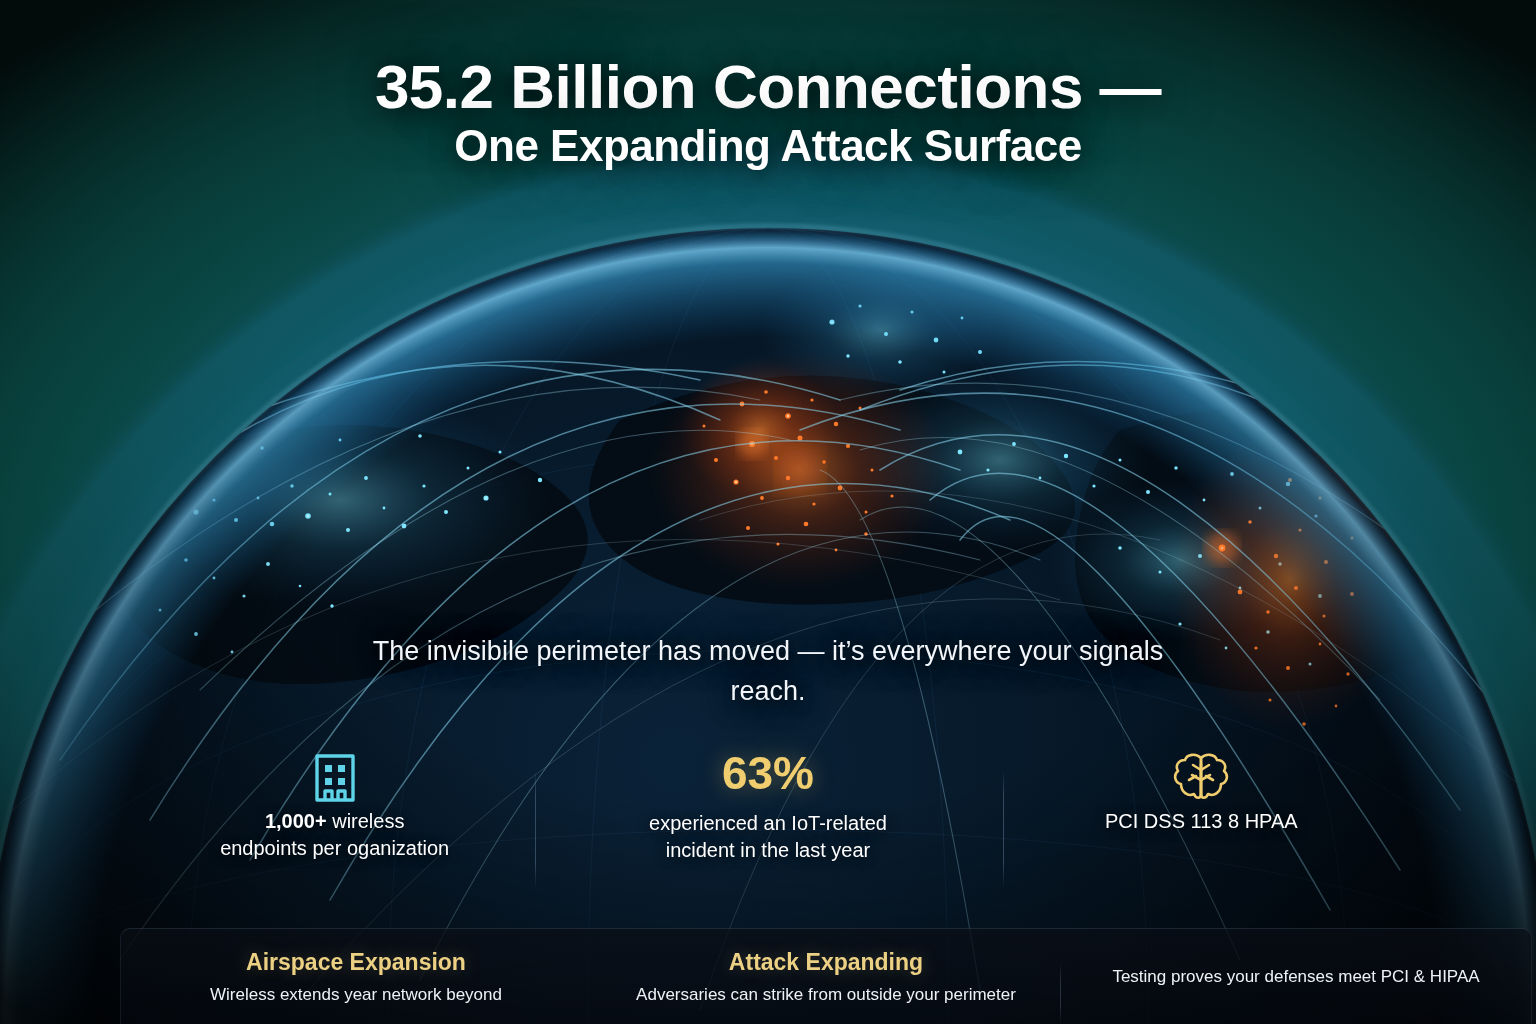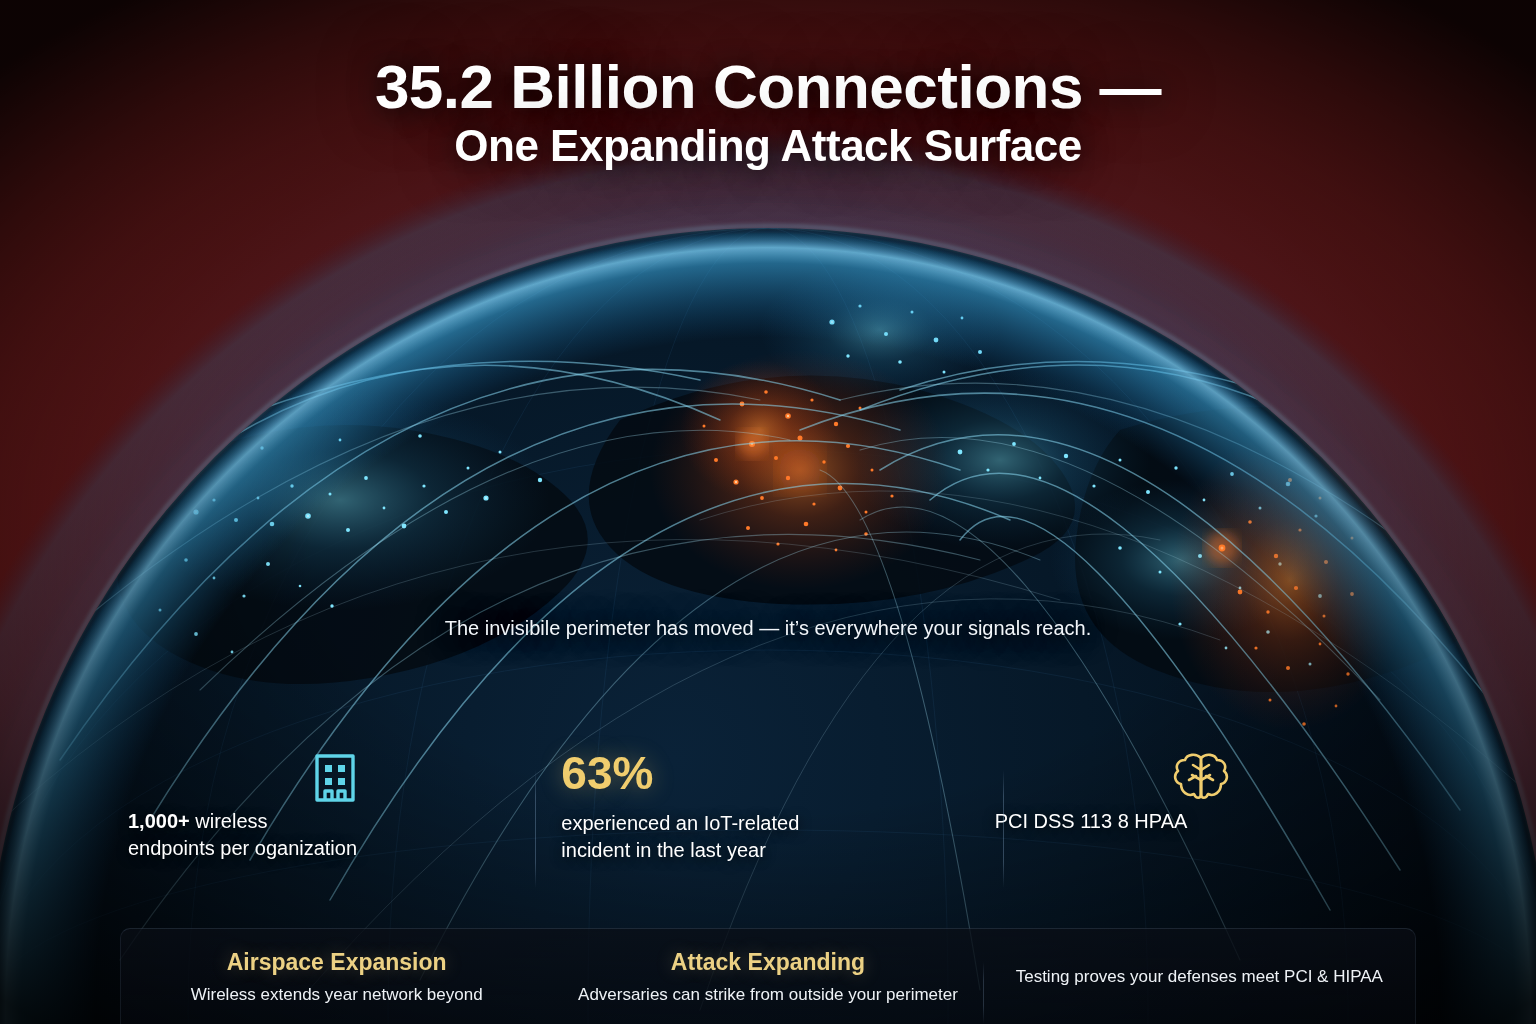--- a/index.html
+++ b/index.html
@@ -4,21 +4,21 @@
 <style>
   * { margin:0; padding:0; box-sizing:border-box; }
   html,body{ background:#000; }
   body{
     width:1536px; height:1024px;
     font-family:"Liberation Sans", sans-serif;
     overflow:hidden;
     position:relative;
     background:#02050c;
   }
-  #stage{ position:absolute; inset:0; overflow:hidden; background:#7f1d1d; }
+  #stage{ position:absolute; inset:0; overflow:hidden; background:#0f766e; }
 
   
   .space-glow{
     position:absolute; left:50%; top:48%;
     width:2100px; height:1400px; transform:translate(-50%,-50%);
     background:radial-gradient(ellipse 52% 48% at 50% 50%,
         rgba(12,46,82,.55) 0%, rgba(7,28,54,.35) 38%,
         rgba(3,12,26,.15) 62%, rgba(0,0,0,0) 80%);
     pointer-events:none;
   }
@@ -39,32 +39,32 @@
   .headline{
     position:absolute; left:0; right:0; top:52px;
     text-align:center; color:#ffffff;
     font-size:62px; font-weight:700; line-height:1.12;
     letter-spacing:-0.5px;
     text-shadow:0 2px 26px rgba(0,0,0,.85), 0 0 60px rgba(0,0,0,.6);
   }
   .headline .l2{ display:block; font-size:44px; }
 
   .subhead{
-    position:absolute; left:50%; top:614px; transform:translateX(-50%);
+    position:absolute; left:50%; top:632px; transform:translateX(-50%);
     width:830px; text-align:center;
-    color:#f2f6fa; font-size:20px; font-weight:400; line-height:1.48;
+    color:#f2f6fa; font-size:27px; font-weight:400; line-height:1.48;
     text-shadow:0 2px 16px rgba(0,0,0,.9), 0 0 34px rgba(0,0,0,.7);
   }
 
   
   .stats{
     position:absolute; left:118px; top:748px; width:1300px; height:150px;
     display:flex; align-items:flex-start;
   }
-  .stat{ flex:1 1 0; text-align:left; position:relative; padding:0 10px; }
+  .stat{ flex:1 1 0; text-align:center; position:relative; padding:0 10px; }
   .stat .icon-slot{ height:60px; display:flex; align-items:center; justify-content:center; }
   .stat .big{
     display:block; color:#f0cd6e; font-size:46px; font-weight:700; line-height:1;
     margin-top:2px; margin-bottom:14px;
     text-shadow:0 0 22px rgba(240,205,110,.35);
   }
   .stat .line{
     display:block; color:#ffffff; font-size:20px; line-height:1.33; font-weight:400;
     text-shadow:0 2px 12px rgba(0,0,0,.9);
   }
@@ -72,21 +72,21 @@
   .divider{
     position:absolute; top:22px; width:1px; height:118px;
     background:linear-gradient(to bottom, rgba(140,175,210,0) 0%,
         rgba(150,185,220,.30) 22%, rgba(150,185,220,.30) 78%, rgba(140,175,210,0) 100%);
   }
   .divider.d1{ left:417px; }
   .divider.d2{ left:885px; }
 
   
   .bottombar{
-    position:absolute; left:120px; top:928px; width:1296px; height:96px;
+    position:absolute; left:120px; top:928px; width:1412px; height:96px;
     border-top:1px solid rgba(150,180,215,.16);
     border-left:1px solid rgba(150,180,215,.10);
     border-right:1px solid rgba(150,180,215,.10);
     border-radius:10px 10px 0 0;
     background:linear-gradient(to bottom, rgba(10,14,22,.72), rgba(6,9,15,.55));
     display:flex; align-items:center;
   }
   .bcol{ flex:1 1 0; text-align:center; position:relative; padding:0 8px; }
   .bcol .btitle{
     display:block; color:#ecd184; font-size:23px; font-weight:700; line-height:1.25;

